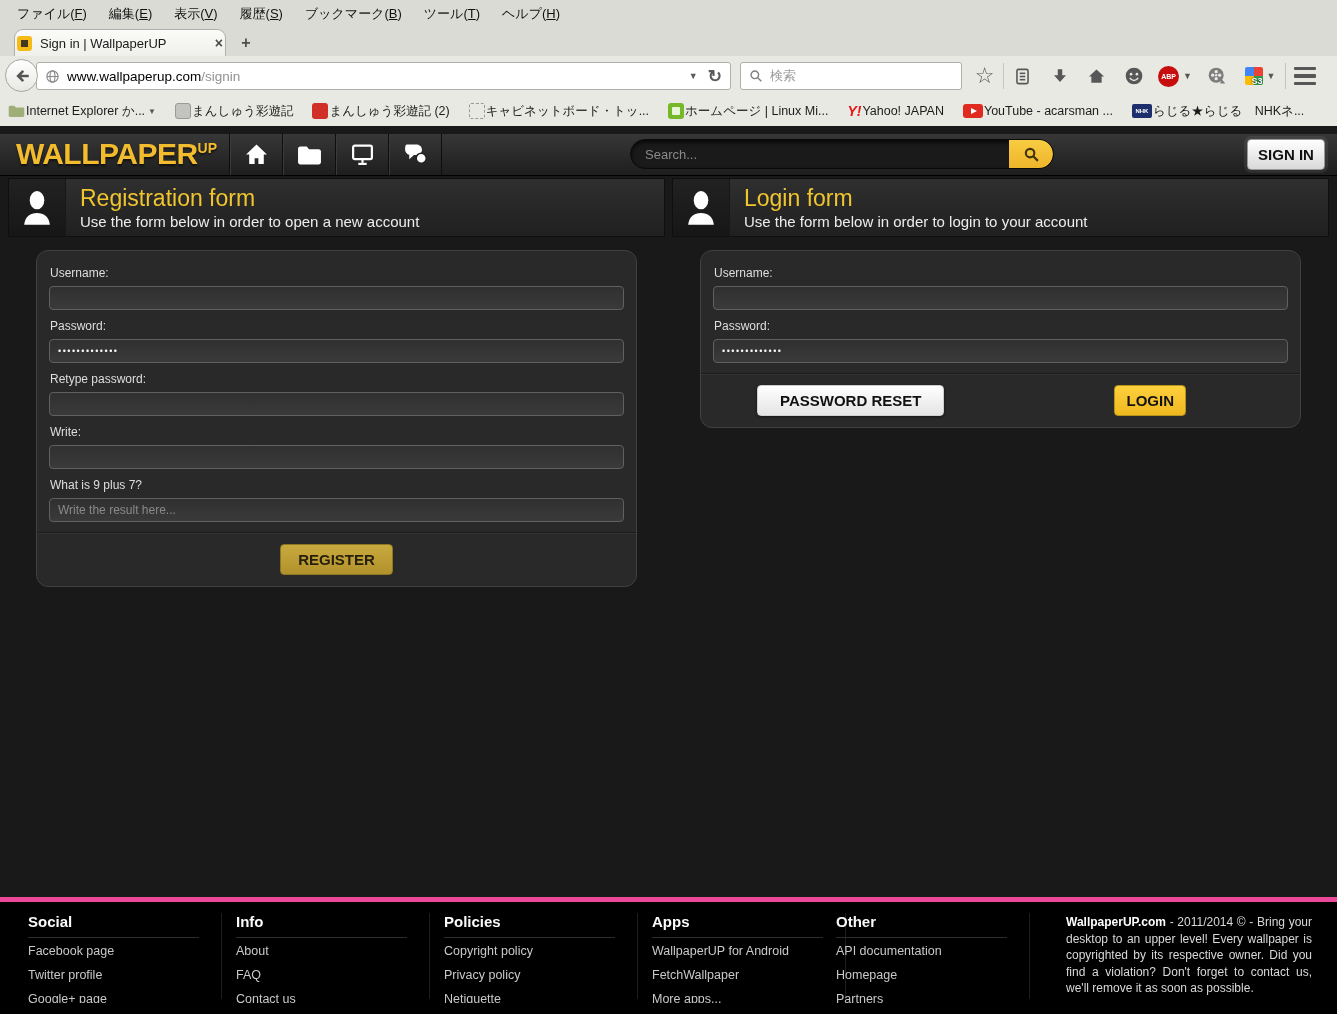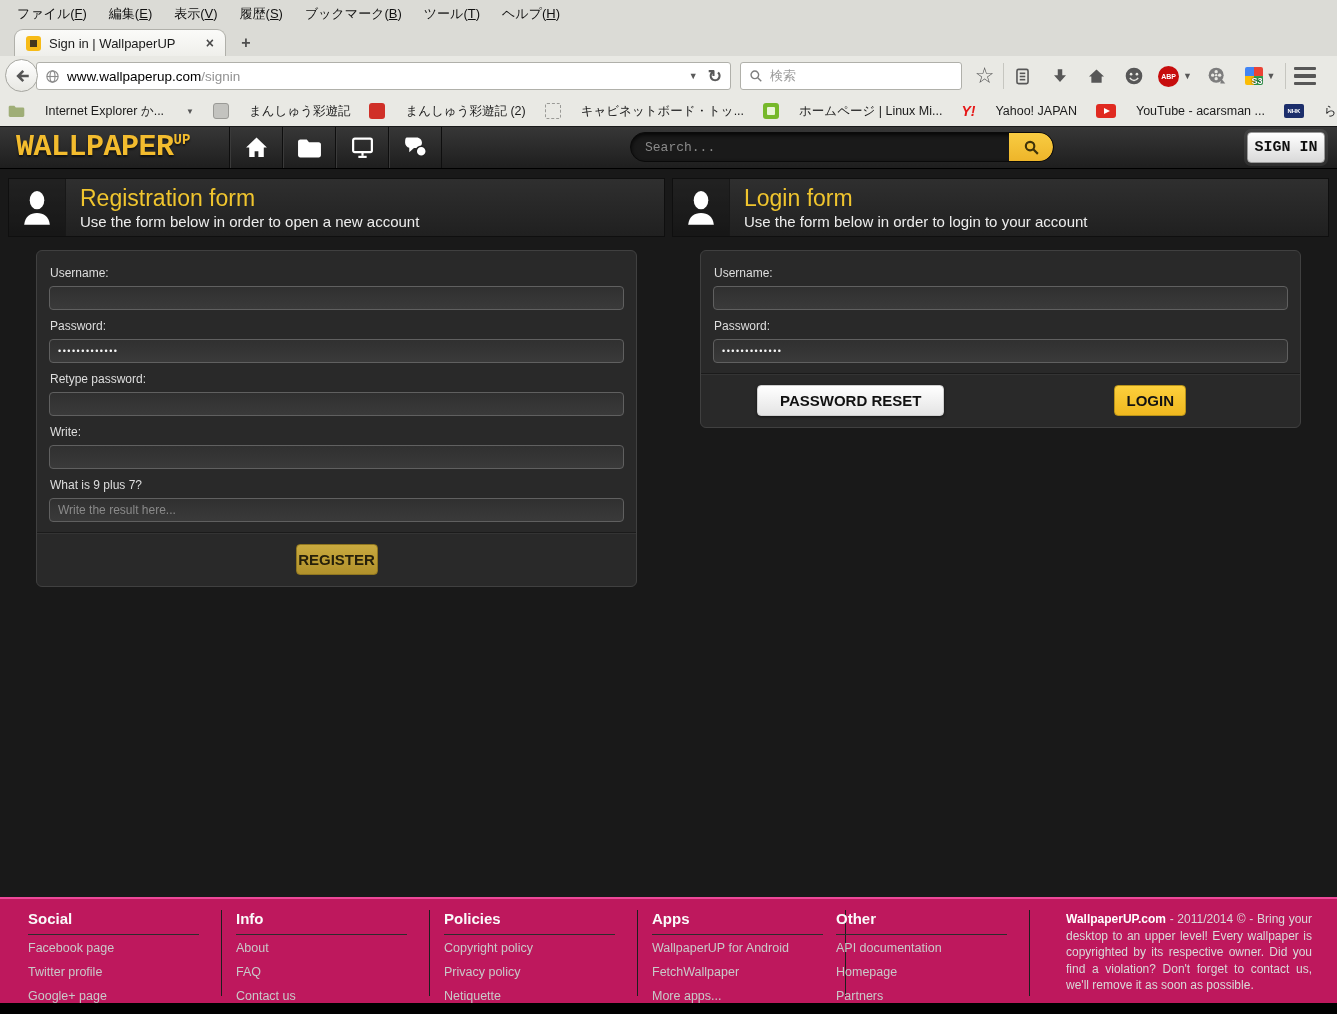--- a/index.html
+++ b/index.html
@@ -8,21 +8,21 @@
   svg{display:block;}
 
   
   .menubar{position:absolute;top:0;left:0;right:0;height:27px;background:#dbdbd6;
            display:flex;align-items:center;padding-left:6px;}
   .menu-item{font-size:13px;color:#111;padding:11px 11px;cursor:default;white-space:nowrap;}
 
   .tabbar{position:absolute;top:27px;left:0;right:0;height:29px;background:#dbdbd6;}
   .tab{position:absolute;left:14px;top:2px;width:212px;height:27px;box-sizing:border-box;
        background:linear-gradient(#fbfbf9,#efefeb);border:1px solid #b0b0aa;border-bottom:none;
-       border-radius:9px 9px 0 0;display:flex;align-items:center;padding:0 11px;gap:8px;}
+       border-radius:9px 9px 0 0;display:flex;align-items:center;padding:0 2px;gap:8px;}
   .favicon{width:15px;height:15px;background:#f7bb17;border-radius:3px;position:relative;flex:0 0 auto;}
   .favicon::after{content:"";position:absolute;left:4px;top:4px;right:4px;bottom:4px;background:#43371e;}
   .tab-title{font-size:13px;color:#1a1a1a;flex:1;white-space:nowrap;overflow:hidden;}
   .tab-close{font-size:14px;font-weight:bold;color:#4a4a4a;line-height:1;}
   .newtab{position:absolute;left:233px;top:5px;width:26px;height:21px;display:flex;align-items:center;
           justify-content:center;font-size:16px;font-weight:bold;color:#4e4e4e;}
 
   .navbar{position:absolute;top:56px;left:0;right:0;height:40px;background:#e9e9e4;}
   .back-btn{position:absolute;left:5px;top:3px;width:33px;height:33px;border-radius:50%;z-index:2;
             background:linear-gradient(#ffffff,#e8e8e3);border:1px solid #a6a6a0;box-sizing:border-box;
@@ -50,40 +50,40 @@
   .s3-icon .q2{position:absolute;right:0;top:0;width:9px;height:9px;background:#ea4335;}
   .s3-icon .q3{position:absolute;left:0;bottom:0;width:9px;height:9px;background:#fbbc05;}
   .s3-icon .q4{position:absolute;right:0;bottom:0;width:9px;height:9px;background:#34a853;}
   .s3-label{position:absolute;right:0;bottom:-1px;font-size:9px;font-weight:bold;color:#fff;
             text-shadow:0 0 2px #000;}
   .hamburger{display:flex;flex-direction:column;gap:4px;}
   .hamburger span{display:block;width:22px;height:3.5px;background:#575757;border-radius:1px;}
 
   .bookmarksbar{position:absolute;top:96px;left:0;right:0;height:30px;background:#e9e9e4;
                 display:flex;align-items:center;padding:0 8px;gap:19px;overflow:hidden;}
-  .bm{display:flex;align-items:center;gap:20px;font-size:12.5px;color:#1b1b1b;white-space:nowrap;}
+  .bm{display:flex;align-items:center;gap:1px;font-size:12.5px;color:#1b1b1b;white-space:nowrap;}
   .bm-dd{font-size:8px;color:#555;margin-left:2px;}
   .bmicon{width:16px;height:16px;flex:0 0 auto;border-radius:3px;position:relative;}
   .bmicon.gray{background:#c3c3bf;border:1px solid #9a9a96;box-sizing:border-box;}
   .bmicon.red{background:#d03028;}
   .bmicon.dotted{background:transparent;border:1.5px dashed #9a9a96;box-sizing:border-box;border-radius:2px;}
   .bmicon.green{background:#76b82a;}
   .bmicon.green::after{content:"";position:absolute;left:4px;top:4px;width:8px;height:8px;
                        background:#e9f5d7;border-radius:1px;}
   .bm-yahoo{font-size:14px;font-weight:bold;font-style:italic;color:#e61717;}
   .bm-yt{width:20px;height:14px;background:#e02a20;border-radius:3px;position:relative;}
   .bm-yt::after{content:"";position:absolute;left:8px;top:4px;border-left:6px solid #fff;
                 border-top:3.5px solid transparent;border-bottom:3.5px solid transparent;}
   .bm-nhk{width:20px;height:14px;background:#1c2e6b;border-radius:2px;color:#fff;font-size:6px;
           font-weight:bold;display:flex;align-items:center;justify-content:center;}
 
   
   .site{position:absolute;top:126px;left:0;right:0;bottom:0;background:#191919;}
-  .site-header{position:absolute;top:1px;left:0;right:0;height:41px;
-               background:linear-gradient(#373737,#1e1e1e);border-bottom:1px solid #000;font-family:Liberation Mono, monospace;}
+  .site-header{position:absolute;top:8px;left:0;right:0;height:41px;
+               background:linear-gradient(#373737,#1e1e1e);border-bottom:1px solid #000;}
   .logo{position:absolute;left:16px;top:3px;font-size:30px;font-weight:bold;color:#f3bc2e;
         text-shadow:0 2px 2px rgba(0,0,0,.55);letter-spacing:-.5px;}
   .logo sup{font-size:14px;letter-spacing:0;}
   .site-nav{position:absolute;left:229px;top:0;height:41px;display:flex;}
   .nav-item{width:52px;height:41px;display:flex;align-items:center;justify-content:center;
             border-right:1px solid #0e0e0e;box-shadow:inset 1px 0 0 #3a3a3a;}
   .nav-item:first-child{border-left:1px solid #0e0e0e;}
   .site-search{position:absolute;left:630px;top:5px;width:424px;height:30px;box-sizing:border-box;
                background:#1a1a1a;border:1px solid #0a0a0a;border-radius:16px;
                box-shadow:inset 0 2px 4px rgba(0,0,0,.8);display:flex;align-items:center;overflow:hidden;}
@@ -100,44 +100,44 @@
                 display:flex;align-items:center;}
   .panel-header.reg{left:8px;width:657px;}
   .panel-header.log{left:672px;width:657px;}
   .ph-iconbox{width:56px;height:100%;display:flex;align-items:center;justify-content:center;
               background:rgba(0,0,0,.28);border-right:1px solid #181818;}
   .ph-text{margin-left:14px;}
   .ph-title{font-size:23px;color:#f0c52e;line-height:1.15;}
   .ph-sub{font-size:15px;color:#ededed;margin-top:2px;}
 
   .form-body{position:absolute;box-sizing:border-box;background:#292929;
-             border:1px solid #404040;border-radius:6px;}
+             border:1px solid #404040;border-radius:12px;}
   .form-body.reg{left:36px;top:124px;width:601px;height:337px;}
   .form-body.log{left:700px;top:124px;width:601px;height:178px;}
   .fields{padding:15px 12px 0 12px;}
   .flabel{font-size:12px;color:#dedede;margin:0 0 6px 1px;}
   .finput{display:block;width:100%;height:24px;box-sizing:border-box;margin-bottom:9px;
           background:linear-gradient(#303030,#3a3a3a);border:1px solid #606060;border-radius:4px;
           padding:0 8px;color:#f2f2f2;font-size:12px;outline:none;
           font-family:"Liberation Sans",sans-serif;}
   .finput.pw{font-size:9px;letter-spacing:1.5px;color:#f5f5f5;}
   .finput::placeholder{color:#8a8a8a;}
   .btn-row{position:absolute;left:0;right:0;bottom:0;height:53px;border-top:1px solid #1b1b1b;
            box-shadow:inset 0 1px 0 #343434;display:flex;align-items:center;}
   .btn-row.center{justify-content:center;}
   .btn-half{flex:1;display:flex;align-items:center;justify-content:center;}
   .btn{height:31px;border-radius:4px;font-size:15px;font-weight:bold;display:flex;align-items:center;
        justify-content:center;box-sizing:border-box;cursor:default;}
-  .btn-register{width:82px;background:linear-gradient(#c9aa3f,#b1912b);border:1px solid #8f7620;color:#26200a;}
+  .btn-register{width:113px;background:linear-gradient(#c9aa3f,#b1912b);border:1px solid #8f7620;color:#26200a;}
   .btn-reset{padding:0 22px;background:linear-gradient(#ffffff,#e4e4e4);border:1px solid #cfcfcf;color:#111;
              box-shadow:0 1px 3px rgba(0,0,0,.5);}
   .btn-login{width:72px;background:linear-gradient(#fdd03c,#efb81f);border:1px solid #b8931a;color:#131313;}
 
   
-  .footer{position:absolute;left:0;right:0;top:771px;height:106px;background:#be185d;border-top:2px solid #ec4899;}
+  .footer{position:absolute;left:0;right:0;top:771px;height:106px;background:#000000;border-top:5px solid #ec4899;}
   .fcol{position:absolute;top:11px;width:208px;height:86px;box-sizing:border-box;
         padding-left:14px;border-right:1px solid #1e1e1e;}
   .fcol-title{font-size:15px;font-weight:bold;color:#fafafa;padding-bottom:7px;
               border-bottom:1px solid #2d2d2d;margin-right:22px;}
   .flink{font-size:12.5px;color:#c9c9c9;line-height:22px;margin-top:2px;}
   .fabout{position:absolute;left:1066px;top:12px;width:246px;font-size:12px;line-height:16.5px;
           color:#d9d9d9;text-align:justify;}
   .fabout b{color:#fff;}
   .bottom-band{position:absolute;left:0;right:0;top:877px;bottom:0;background:#000;}
 </style>

